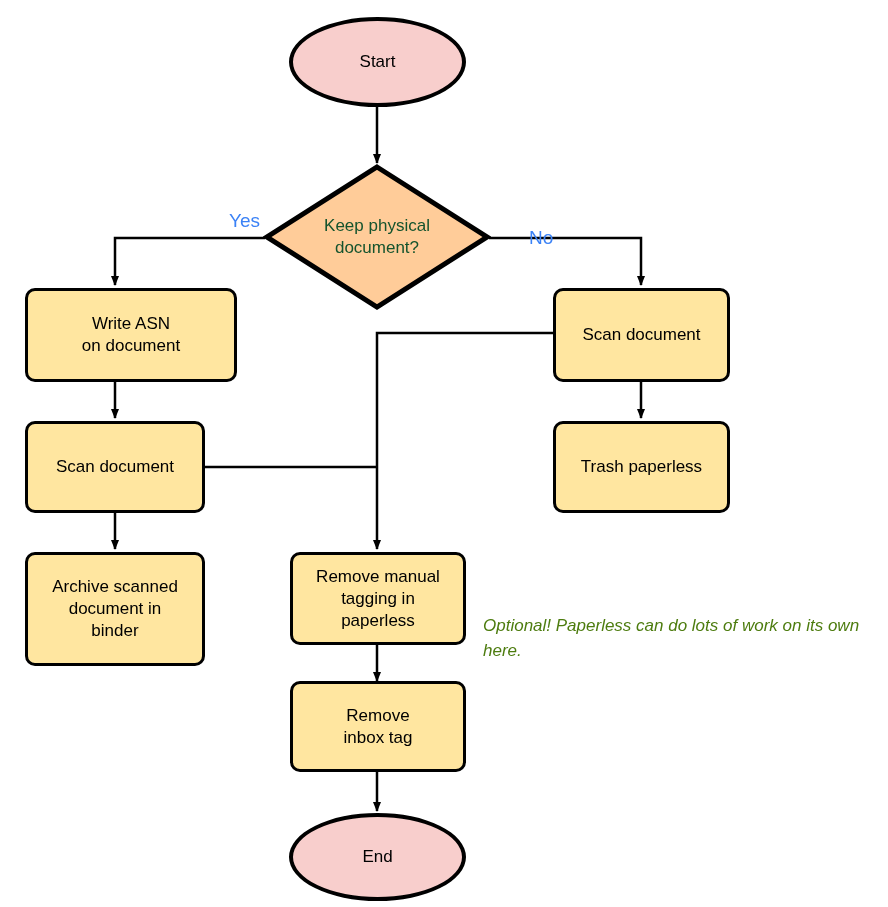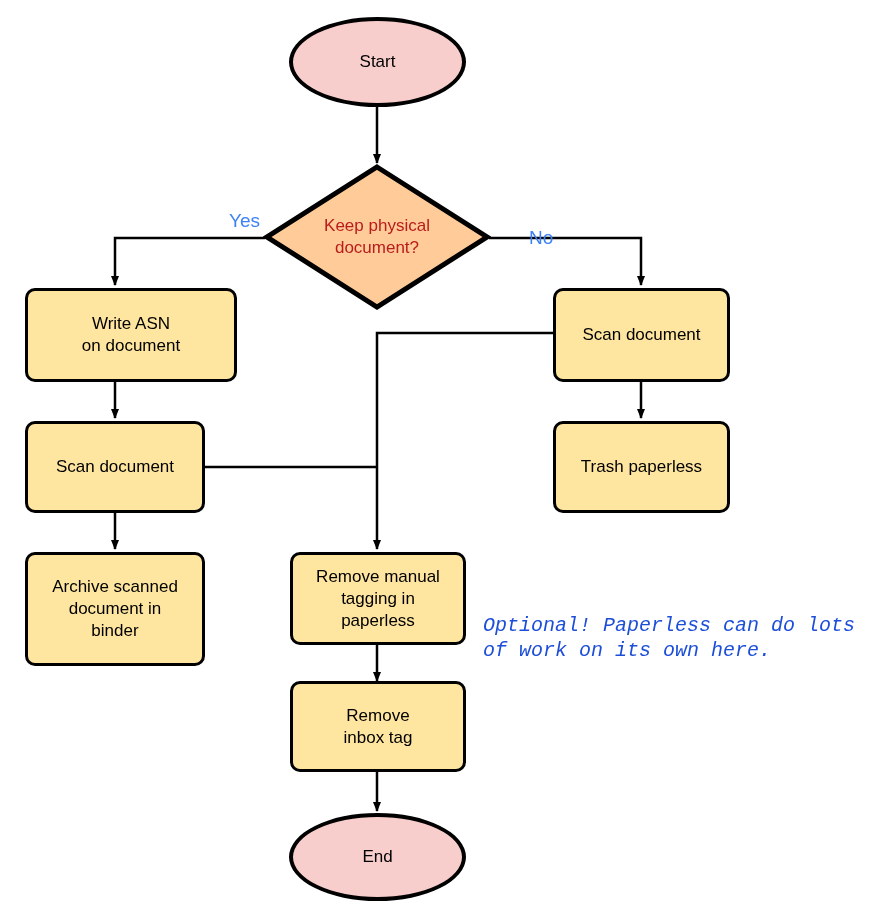--- a/index.html
+++ b/index.html
@@ -46,21 +46,21 @@
   .node-terminator {
     border: 4px solid #000000;
     border-radius: 50%;
     background: #f8cecc;
     color: #000000;
     font-size: 17px;
     line-height: 22px;
     font-family: "Liberation Sans", sans-serif;
   }
   .node-decision {
-    color: #b91c1c;
+    color: #14532d;
     font-size: 17px;
     line-height: 22px;
     font-family: "Liberation Sans", sans-serif;
   }
   .decision-wrap {
     position: absolute;
   }
   .decision-shape {
     position: absolute;
     top: 0;
@@ -88,24 +88,24 @@
     font-size: 19px;
     line-height: 20px;
     color: #3b82f6;
     background: transparent;
     font-family: "Liberation Sans", sans-serif;
     margin-left: 20px;
   }
   .annotation {
     position: absolute;
     font-style: italic;
-    font-size: 20px;
+    font-size: 17px;
     line-height: 25px;
-    color: #1d4ed8;
-    font-family: Liberation Mono, monospace;
+    color: #4d7c0f;
+    font-family: Liberation Sans, sans-serif;
     white-space: pre-line;
   }
 </style>
 </head>
 <body>
 
 <div id="flowchart-canvas">
 
   <svg id="edge-layer" viewBox="0 0 888 907" width="888" height="907" xmlns="http://www.w3.org/2000/svg">
     <defs>

